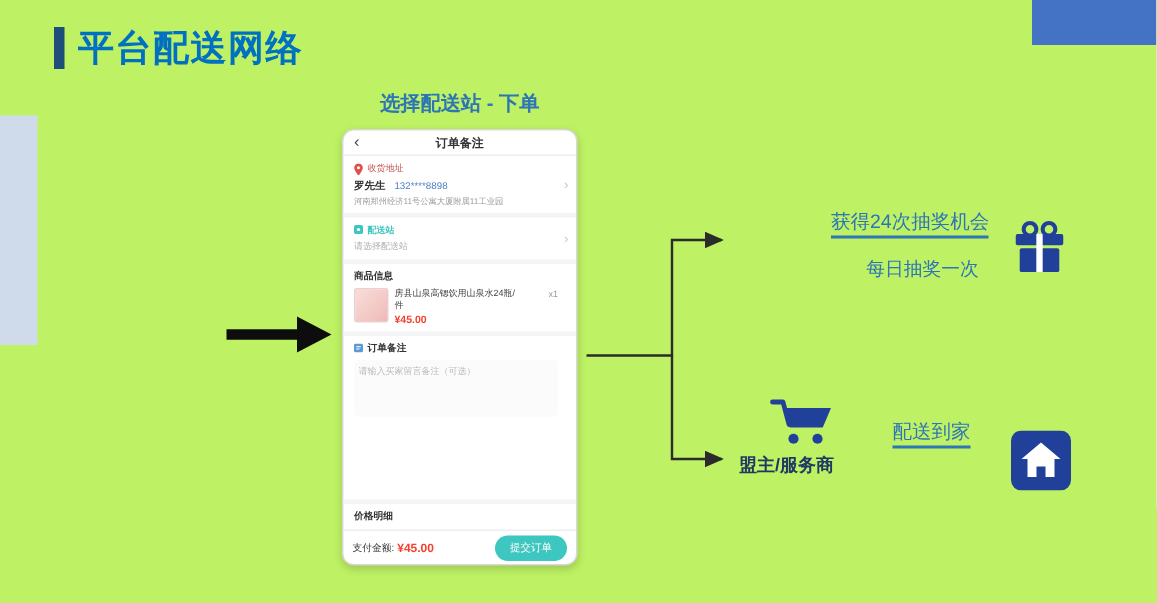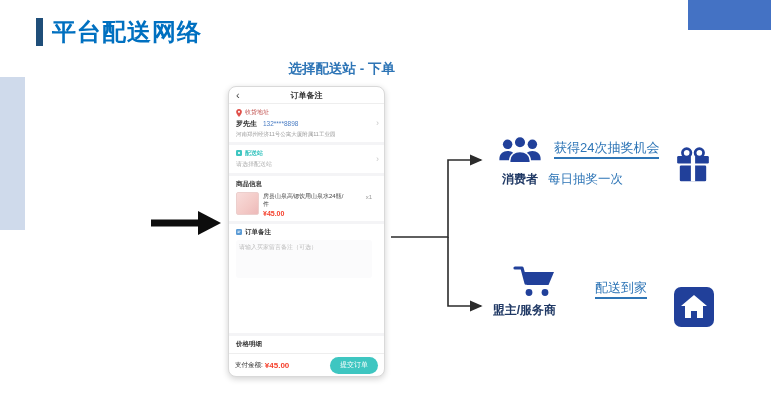--- a/index.html
+++ b/index.html
@@ -1,32 +1,32 @@
 <!DOCTYPE html>
 <html><head>
 <meta charset="utf-8">
 <style>
   * { margin:0; padding:0; box-sizing:border-box; }
   html,body { background:#e8e8e8; }
   body { font-family:"Liberation Sans","DejaVu Sans",sans-serif; }
   .slide {
-    position:relative; width:771px; height:402px; background:#ffffff;
+    position:relative; width:771px; height:402px; background:#bef264;
     overflow:hidden; margin:0 auto;
   }
 
   
   .corner-rect { position:absolute; right:0; top:0; width:83px; height:30px; background:#4472C4; }
   .left-strip  { position:absolute; left:0; top:77px; width:25px; height:153px; background:#CFDAEB; }
 
   
   .title-row { position:absolute; left:36px; top:16px; display:flex; align-items:center; gap:9px; }
   .title-bar { width:7px; height:28px; background:#1F4E79; }
   .page-title { font-size:24px; font-weight:bold; color:#0070C0; letter-spacing:1px; }
 
-  .subtitle { position:absolute; left:218px; top:60px; width:177px; text-align:right;
+  .subtitle { position:absolute; left:218px; top:60px; width:177px; text-align:center;
               font-size:13.5px; font-weight:bold; color:#2E75B6; }
 
   
   .consumer-src { position:absolute; left:25px; top:194px; width:150px;
                   display:flex; flex-direction:column; align-items:center; gap:11px; }
   .big-circle { width:56px; height:56px; border:4px solid #21409A; border-radius:50%;
                 background:#fff; display:flex; align-items:center; justify-content:center; }
   .consumer-label { font-size:14px; color:#1a1a1a; }
 
   .big-arrow { position:absolute; left:148px; top:206px; }
@@ -76,21 +76,21 @@
   .mini-icon { flex:none; }
 
   
   .node { position:absolute; display:flex; flex-direction:column; align-items:center; gap:4px; }
   .node-consumer { left:492px; top:134px; width:56px; }
   .node-merchant { left:482px; top:264px; width:74px;align-items:flex-end; }
   .node-label { font-size:12px; font-weight:bold; color:#1F3864; white-space:nowrap; }
   .blue-text { position:absolute; font-size:13px; font-weight:normal; color:#2E75B6; white-space:nowrap; }
   .u { border-bottom:2px solid #2E75B6; padding-bottom:2px; }
   .top-headline { left:554px; top:139px; }
-  .top-detail { left:548px; top:170px; width:134px; text-align:left;
+  .top-detail { left:548px; top:170px; width:134px; text-align:center;
                 font-size:12.5px; line-height:1.5; }
   .bottom-headline { left:595px; top:279px; }
   .bottom-detail { left:560px; top:309px; }
   .gift-icon { position:absolute; left:674px; top:146px; }
   .home-icon { position:absolute; left:674px; top:287px; }
 </style>
 </head>
 <body>
 
 <div class="slide">
@@ -191,33 +191,20 @@
       <div class="price-head">价格明细</div>
     </div>
 
     <div class="ph-footer">
       <span class="pay-label">支付金额:</span>
       <span class="pay-amount">¥45.00</span>
       <button class="submit-btn">提交订单</button>
     </div>
   </div>
 
-  <div class="node node-consumer">
-    <svg width="46" height="33" viewBox="0 0 44 32">
-      <g fill="#21409A">
-        <circle cx="10" cy="10" r="4.6"></circle>
-        <path d="M2 24c0-4.8 3.6-7.6 8-7.6s8 2.8 8 7.6v1.5H2z"></path>
-        <circle cx="34" cy="10" r="4.6"></circle>
-        <path d="M26 24c0-4.8 3.6-7.6 8-7.6s8 2.8 8 7.6v1.5H26z"></path>
-        <circle cx="22" cy="8" r="5.6" stroke="#fff" stroke-width="1.4"></circle>
-        <path d="M12 26c0-5.6 4.4-9 10-9s10 3.4 10 9v1.8H12z" stroke="#fff" stroke-width="1.4"></path>
-      </g>
-    </svg>
-    <div class="node-label">消费者</div>
-  </div>
 
   <div class="blue-text top-headline">
     <span class="u">获得24次抽奖机会</span>
   </div>
   <div class="blue-text top-detail">
     <div>每日抽奖一次</div>
   </div>
 
   <svg class="gift-icon" width="38" height="38" viewBox="0 0 36 36">
     <circle cx="12" cy="6.5" r="4" fill="none" stroke="#21409A" stroke-width="2.6"></circle>

